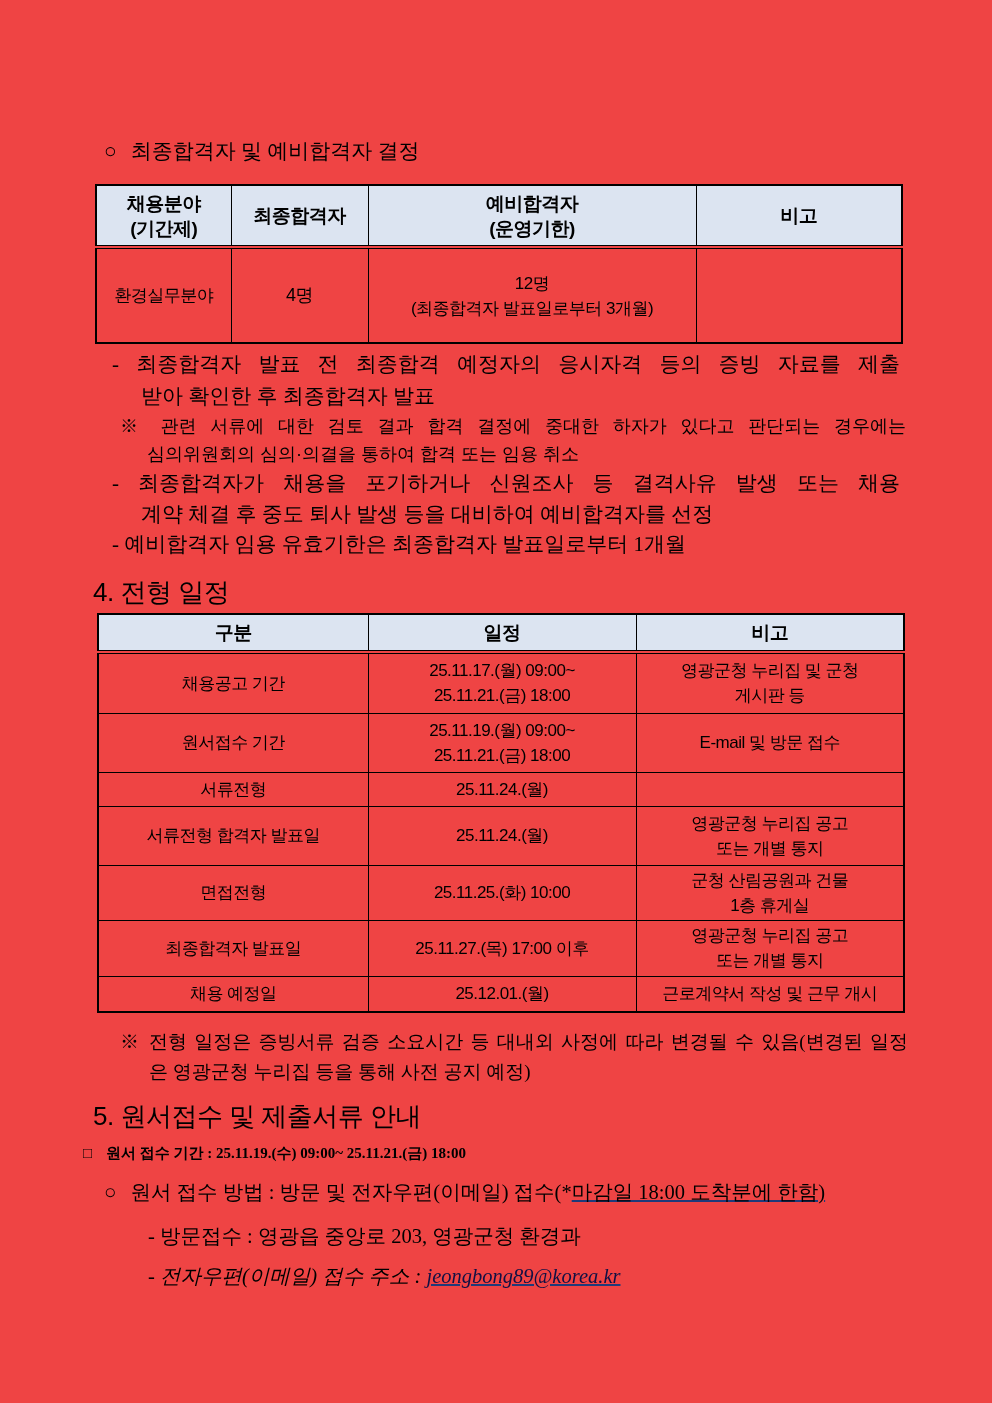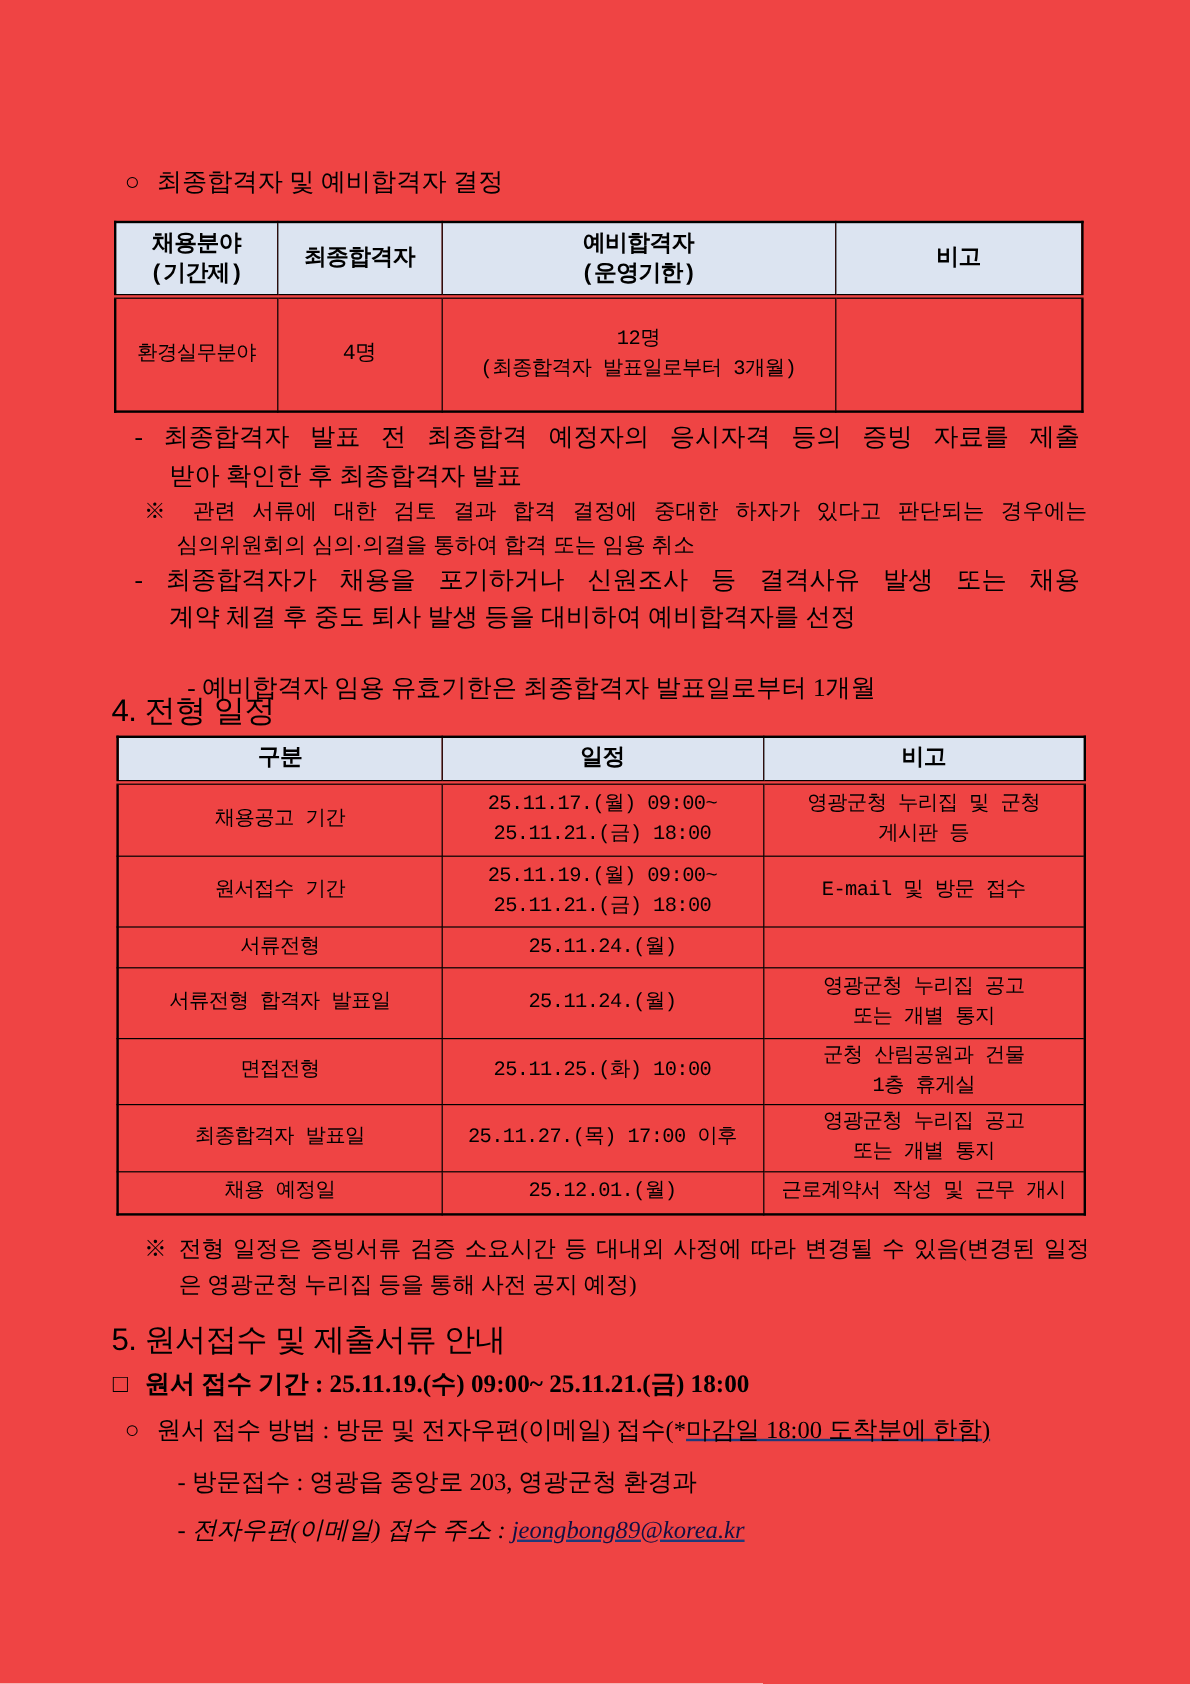--- a/index.html
+++ b/index.html
@@ -14,21 +14,21 @@
   .abs{position:absolute;}
   .serif{font-family:"Liberation Serif", serif;}
   .sans{font-family:"Liberation Sans", sans-serif;}
   .jline{text-align:justify;text-align-last:justify;}
   .body-line{font-size:21px;line-height:30px;white-space:nowrap;}
   .body-line.jline{white-space:normal;}
   .ref-line{font-size:18px;line-height:26px;}
   .foot-line{font-size:19px;line-height:28px;}
   .sec-title{font-family:"Liberation Sans", sans-serif;font-weight:normal;font-size:26px;line-height:32px;letter-spacing:-0.5px;}
   table.tbl{border-collapse:collapse;table-layout:fixed;border:2.5px solid #000;
-    font-family:Liberation Mono, monospace;padding-left:20px;}
+    font-family:Liberation Sans, sans-serif;padding-left:20px;}
   table.tbl td, table.tbl th{border:1.5px solid #000;text-align:center;vertical-align:middle;padding:0 4px;overflow:hidden;}
   table.tbl th{background:#dce4f1;font-weight:bold;font-size:19px;line-height:25px;border-bottom:4px double #000;letter-spacing:-0.5px;}
   table.tbl td{font-size:17px;line-height:25px;letter-spacing:-0.5px;}
   .cell-line{display:block;}
   .bold-serif{font-weight:bold;}
   .underline{text-decoration:underline;text-decoration-color:#1f3a7a;text-decoration-thickness:1.5px;}
   .email-link{color:#101044;text-decoration:underline;text-decoration-color:#1f3a7a;text-decoration-thickness:2px;cursor:pointer;}
   .marker{display:inline-block;margin-right:14px;}
 </style>
 </head>
@@ -81,21 +81,21 @@
     </tr>
   </tbody>
     </table>
 
   <div class="abs body-line jline" style="left:112px;top:349px;width:788px;">- 최종합격자 발표 전 최종합격 예정자의 응시자격 등의 증빙 자료를 제출</div>
   <div class="abs body-line" style="left:141px;top:381px;">받아 확인한 후 최종합격자 발표</div>
   <div class="abs sans ref-line jline" style="left:120px;top:413px;width:786px;">※ 관련 서류에 대한 검토 결과 합격 결정에 중대한 하자가 있다고 판단되는 경우에는</div>
   <div class="abs sans ref-line" style="left:147px;top:441px;">심의위원회의 심의·의결을 통하여 합격 또는 임용 취소</div>
   <div class="abs body-line jline" style="left:112px;top:468px;width:788px;">- 최종합격자가 채용을 포기하거나 신원조사 등 결격사유 발생 또는 채용</div>
   <div class="abs body-line" style="left:141px;top:499px;">계약 체결 후 중도 퇴사 발생 등을 대비하여 예비합격자를 선정</div>
-  <div class="abs body-line" style="left:112px;top:558px;margin-left:44px;">- 예비합격자 임용 유효기한은 최종합격자 발표일로부터 1개월</div>
+  <div class="abs body-line" style="left:112px;top:529px;">- 예비합격자 임용 유효기한은 최종합격자 발표일로부터 1개월</div>
 
   <div class="abs sec-title" style="left:93px;top:576px;">4. 전형 일정</div>
 
   <table class="tbl abs" style="left:97px;top:613px;width:806px;">
     <colgroup>
         <col style="width:270px">
         <col style="width:268px">
         <col style="width:268px">
       </colgroup>
     <tbody>
@@ -174,21 +174,21 @@
       </td>
     </tr>
   </tbody>
     </table>
 
   <div class="abs foot-line jline" style="left:120px;top:1028px;width:788px;">※ 전형 일정은 증빙서류 검증 소요시간 등 대내외 사정에 따라 변경될 수 있음(변경된 일정</div>
   <div class="abs foot-line" style="left:149px;top:1058px;">은 영광군청 누리집 등을 통해 사전 공지 예정)</div>
 
   <div class="abs sec-title" style="left:93px;top:1100px;">5. 원서접수 및 제출서류 안내</div>
 
-  <div class="abs serif bold-serif" style="left:94px;top:1138px;font-size:21px;line-height:30px;white-space:nowrap;">
+  <div class="abs serif bold-serif" style="left:83px;top:1138px;font-size:15px;line-height:30px;white-space:nowrap;">
     <span class="marker">□</span><span>원서 접수 기간 : 25.11.19.(수) 09:00~ 25.11.21.(금) 18:00</span>
   </div>
 
   <div class="abs serif" style="left:104px;top:1177px;font-size:20.5px;line-height:30px;white-space:nowrap;">
     <span class="marker">○</span><span>원서 접수 방법 : 방문 및 전자우편(이메일) 접수(*</span><span class="underline">마감일 18:00 도착분에 한함)</span>
   </div>
 
   <div class="abs serif" style="left:148px;top:1221px;font-size:20.5px;line-height:30px;white-space:nowrap;">- 방문접수 : 영광읍 중앙로 203, 영광군청 환경과</div>
 
   <div class="abs serif" style="left:148px;top:1261px;font-size:20.5px;line-height:30px;white-space:nowrap;font-style:italic;">

